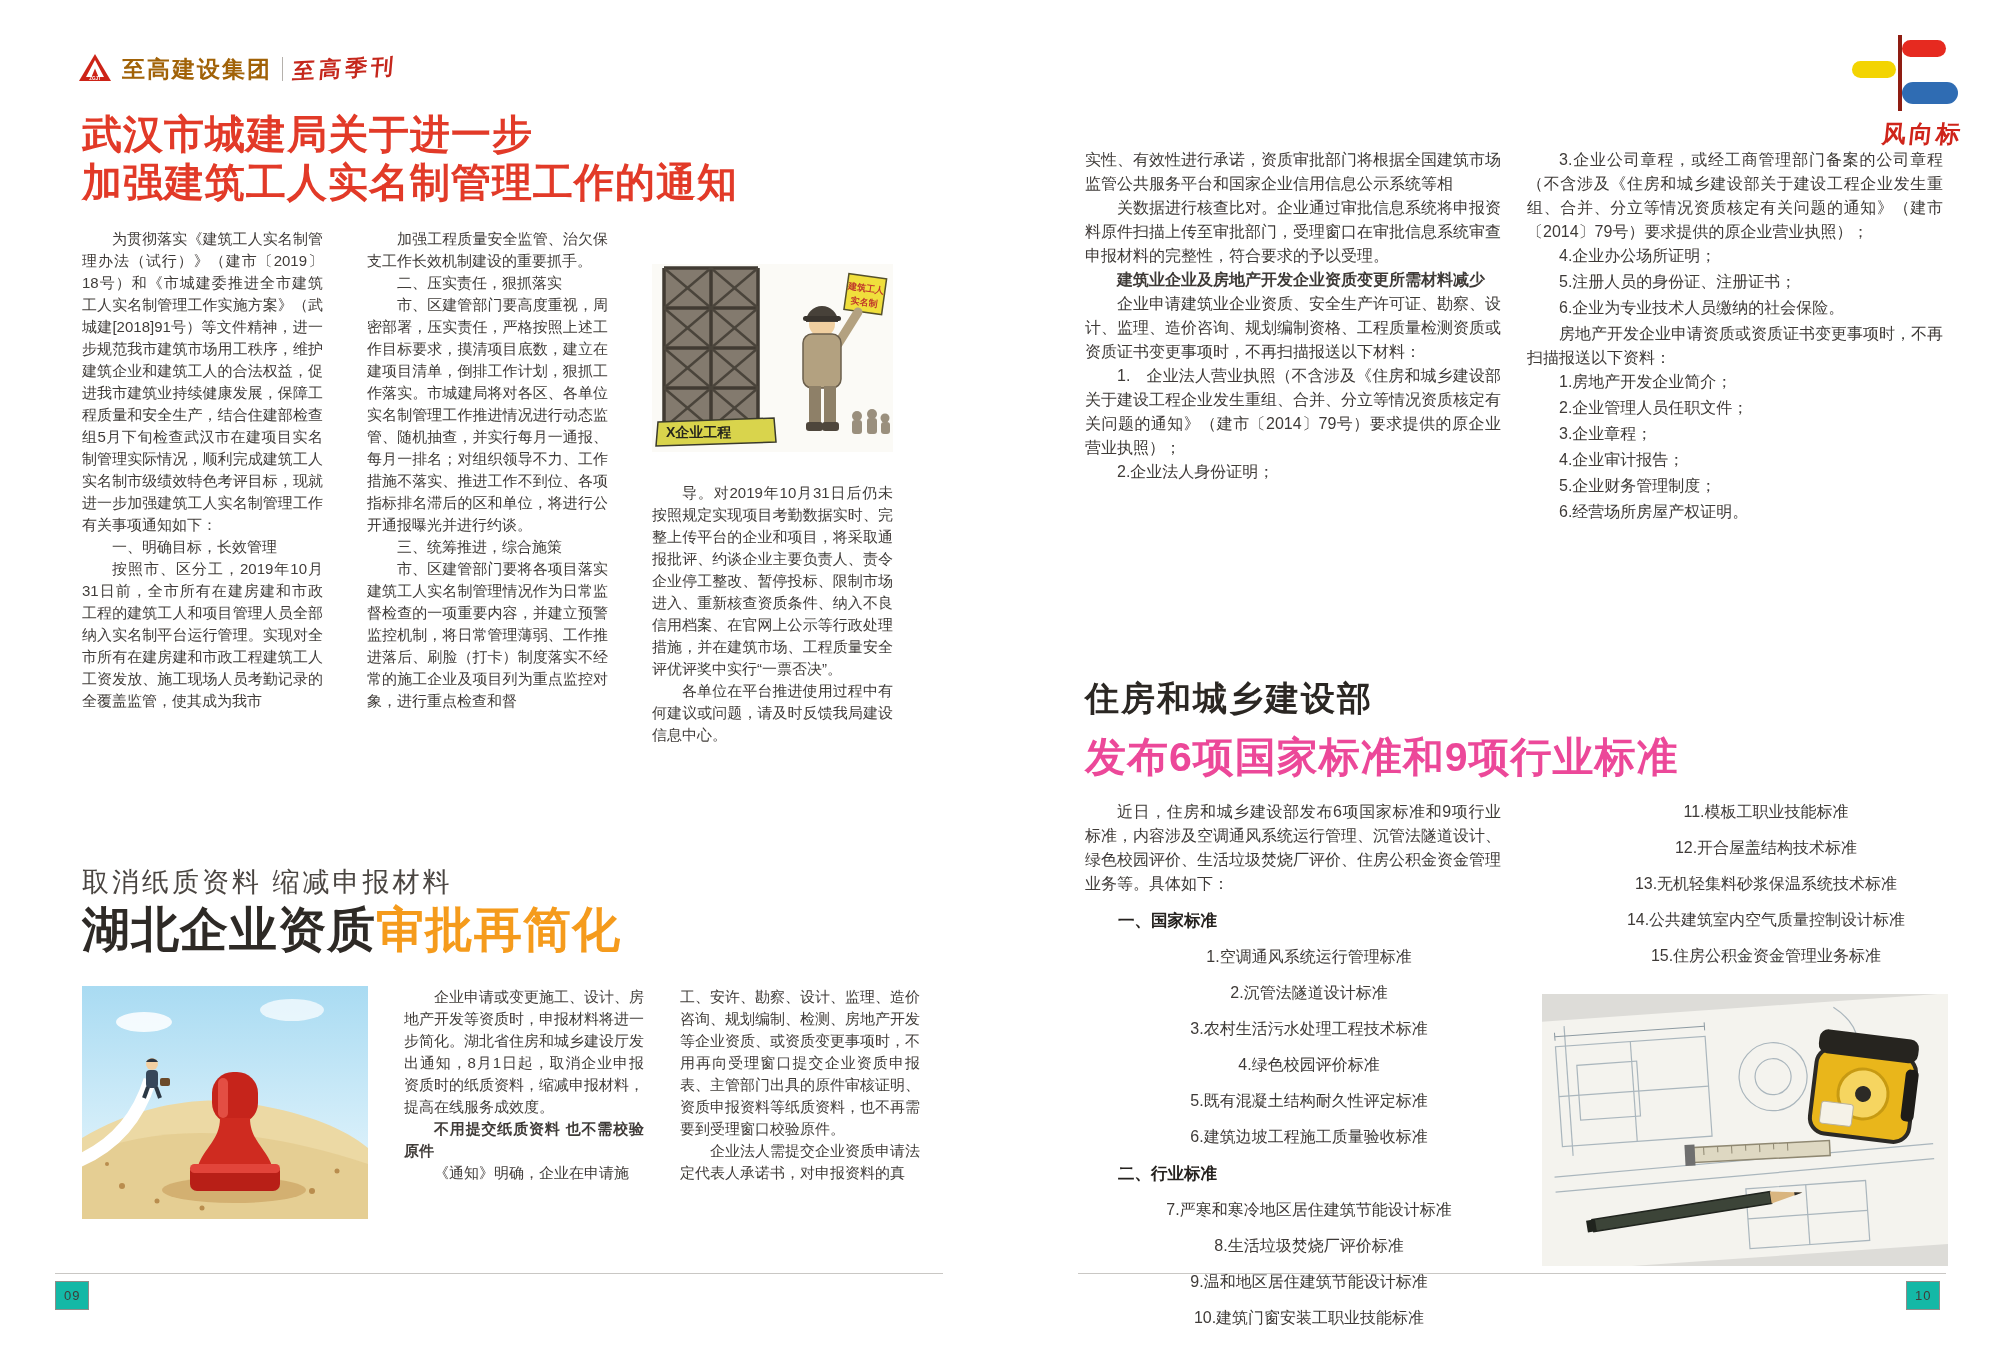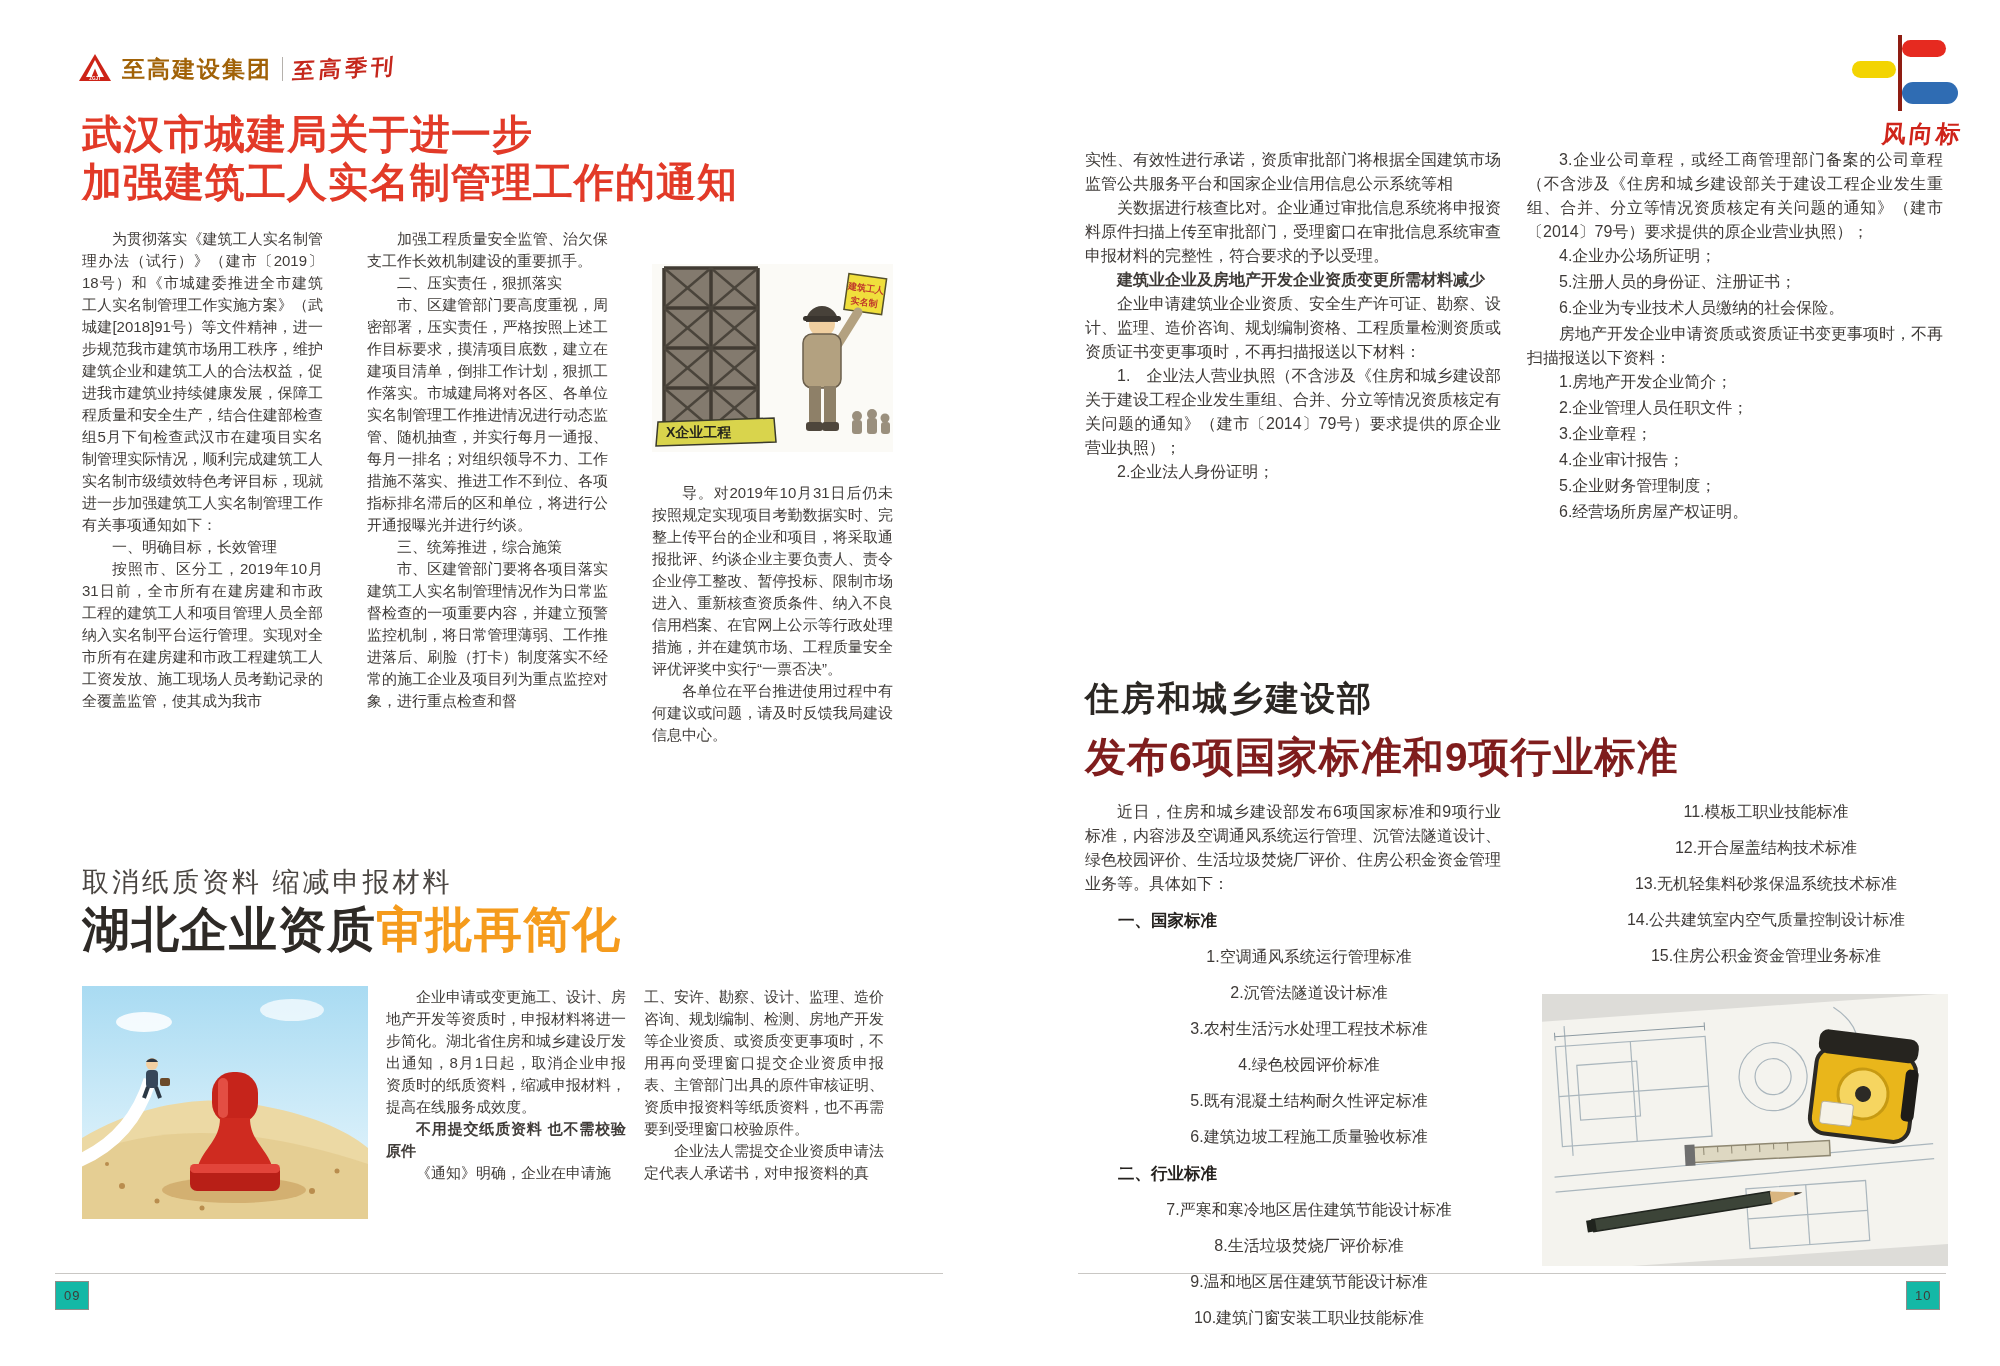--- a/index.html
+++ b/index.html
@@ -23,32 +23,32 @@
   .col{flex:0 0 241px;width:241px}
   .bodytext p{font-size:15px;line-height:22px;text-align:justify;text-indent:2em;color:#403c39}
   .b{font-weight:bold;color:#262320}
   .cartoon{width:241px;height:188px;margin:36px 0 30px}
 
   
   .a2-kicker{left:82px;top:864px;font-size:27px;color:#4a4541;letter-spacing:3px}
   .a2-title{left:82px;top:898px;font-size:48px;font-weight:bold;letter-spacing:1px}
   .t-black{color:#2e2a26}
   .t-orange{color:#f59b1c}
-  .a2-body{left:82px;top:986px;width:812px;gap:18px}
+  .a2-body{left:82px;top:986px;width:812px;gap:36px}
   .a2-img{flex:0 0 286px;width:286px;height:233px}
   .a2-col{flex:0 0 240px;width:240px}
 
   
   .rp-cont{left:1085px;top:148px;width:858px;gap:26px}
   .rp-col{flex:0 0 416px;width:416px}
   .rtext p{font-size:16px;line-height:24px;text-align:justify;text-indent:2em;color:#3e3a37}
   .rtext p.item{margin-bottom:2px}
   .a3-title{left:1085px;top:676px}
   .a3-t1{font-size:34px;font-weight:bold;color:#2b2723;letter-spacing:2px}
-  .a3-t2{font-size:41px;font-weight:bold;color:#7f1d1d;margin-top:8px;letter-spacing:1px}
+  .a3-t2{font-size:41px;font-weight:bold;color:#ec4899;margin-top:8px;letter-spacing:1px}
   .a3-body{left:1085px;top:800px;width:858px;gap:41px}
   .a3-body .intro{margin-bottom:12px}
   .a3-body .lh{font-weight:bold;color:#24211e;text-indent:2em;font-size:16.5px;line-height:24px;margin:4px 0 13px}
   .a3-body p.std{margin-bottom:12px;text-align:center}
   .photo{width:406px;height:272px;margin-top:26px}
 
   
   .fl{height:1px;background:#c9c7c4}
   .fl-left{left:55px;top:1273px;width:888px}
   .fl-right{left:1078px;top:1273px;width:868px}

